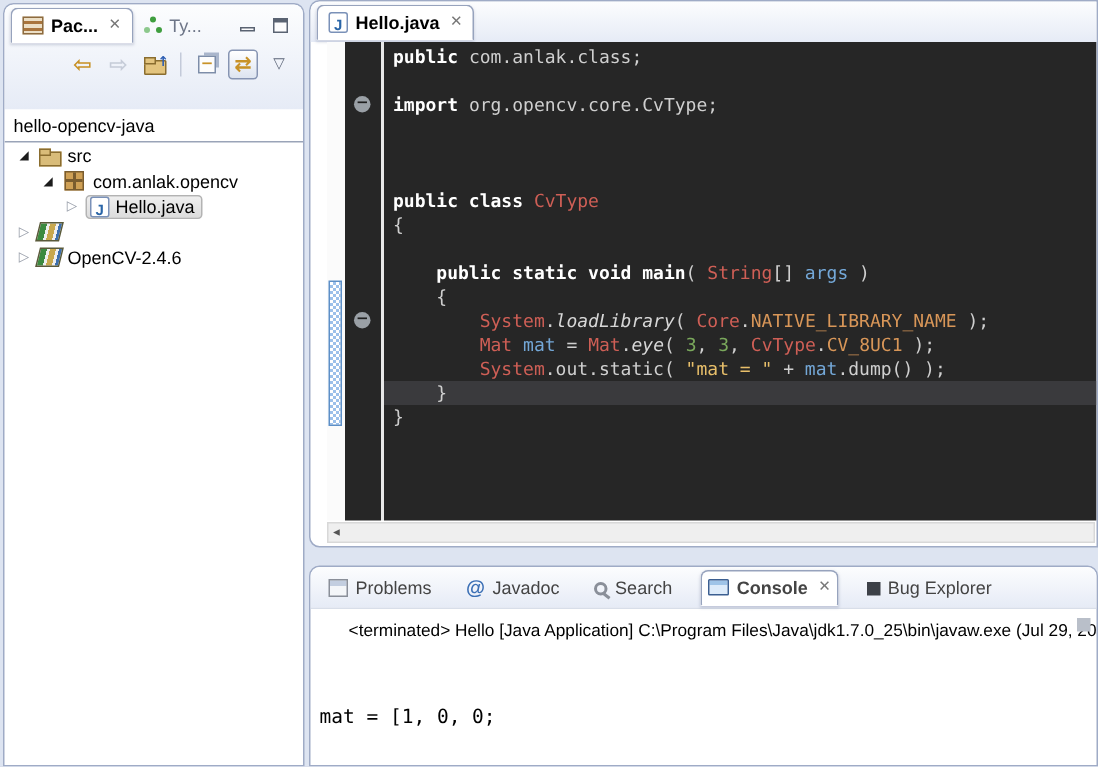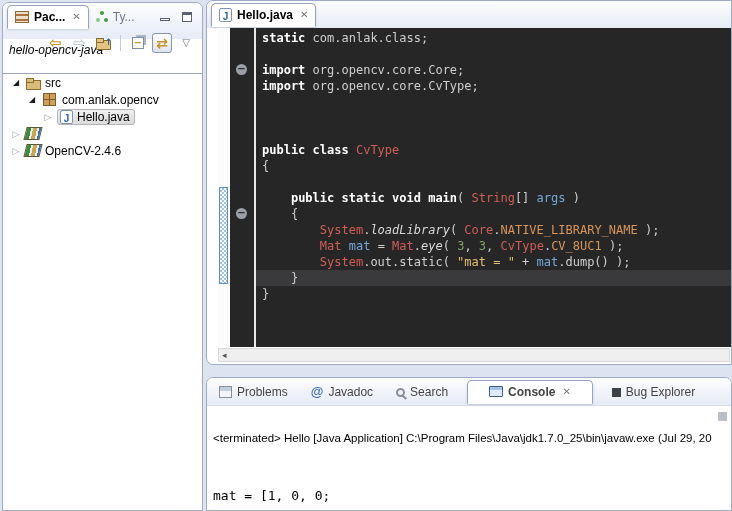--- a/index.html
+++ b/index.html
@@ -11,42 +11,42 @@
   
   .panel{position:absolute;background:#fff;border:1px solid #9fabc6;}
   .hdr-grad{background:linear-gradient(#fcfdfe,#e6ebf6);}
   .tabrow{display:flex;align-items:center;height:27px;padding-left:4px;font-size:12px;}
   .tab{display:flex;align-items:center;gap:5px;padding:4px 7px;color:#6e7688;white-space:nowrap;cursor:default;}
   .tab.active{background:#fff;border:1px solid #97a3bd;border-bottom-color:#fff;border-radius:5px 5px 0 0;
     color:#000;font-weight:bold;box-shadow:0 1px 2px rgba(120,130,160,.35);}
   .close-x{font-size:10px;color:#777;font-family:"DejaVu Sans",sans-serif;margin-left:2px;}
   
   #left-panel{left:2px;top:2px;width:201px;height:509px;border-radius:7px 7px 0 0;overflow:hidden;}
-  #lp-header{height:36px;}
+  #lp-header{height:70px;}
   .winbtns{margin-left:auto;display:flex;gap:12px;align-items:center;padding-right:10px;}
   .min-glyph{width:10px;height:3px;border:1px solid #5a6372;background:#fcfcfd;margin-top:6px;}
   .restore-glyph{width:10px;height:10px;border:1px solid #5a6372;background:#fcfcfd;border-top-width:3px;}
   #lp-toolbar{display:flex;justify-content:flex-end;align-items:center;height:26px;padding-right:6px;gap:4px;}
   .tool-btn{display:flex;align-items:center;justify-content:center;min-width:20px;height:20px;
     font-family:"DejaVu Sans",sans-serif;font-size:15px;line-height:18px;}
   .tool-btn.pressed{border:1px solid #8694b2;border-radius:3px;background:linear-gradient(#ffffff,#dde4f0);}
   .arr-back{color:#c89227;font-weight:bold;}
   .arr-fwd{color:#c6ccd8;font-weight:bold;}
   .arr-link{color:#c89227;font-weight:bold;font-size:14px;}
   .tb-sep{width:1px;height:16px;background:#c3cad9;margin:0 3px;}
   .ico-upfolder{position:relative;width:15px;height:12px;}
   .ico-upfolder::before{content:"";position:absolute;left:0;top:3px;width:13px;height:8px;background:#e3c47e;border:1px solid #8a6d2f;border-radius:1px;}
   .ico-upfolder::after{content:"";position:absolute;left:0;top:1px;width:6px;height:3px;background:#e3c47e;border:1px solid #8a6d2f;}
   .up-glyph{position:absolute;right:-2px;top:-4px;font-size:9px;font-weight:bold;color:#2f5fb3;font-family:"DejaVu Sans",sans-serif;}
   .ico-collapseall{position:relative;width:12px;height:12px;border:1px solid #7d8da9;background:#fdfdfd;
     font-size:10px;line-height:10px;text-align:center;color:#c89227;font-weight:bold;box-shadow:3px -3px 0 -1px #aab6cc;}
   .chev{color:#5d6679;font-size:10px;}
   
   #lp-content{background:#fff;}
-  .view-label{padding:4px 6px 16px 6px;font-size:12px;border-bottom:1px solid #9aa4b8;font-style:italic;}
+  .view-label{padding:4px 6px 3px 6px;font-size:12px;border-bottom:1px solid #9aa4b8;}
   .tree-row{display:flex;align-items:center;height:17px;font-size:12px;white-space:nowrap;overflow:hidden;gap:4px;}
   .arrow{width:10px;flex:none;font-family:"DejaVu Sans",sans-serif;font-size:8px;color:#1c1c1c;text-align:center;}
   .arrow.dim{color:#9aa0ab;font-size:9px;}
   .sel{display:flex;align-items:center;gap:4px;background:linear-gradient(#efefef,#dcdcdc);
     border:1px solid #b3b3b3;border-radius:3px;padding:0 4px 0 2px;height:16px;}
   .tico{position:relative;display:inline-block;width:16px;height:14px;flex:none;}
   .tico-pkg-folder::before{content:"";position:absolute;left:1px;top:4px;width:13px;height:8px;background:#d9bc79;border:1px solid #8a6d2f;}
   .tico-pkg-folder::after{content:"";position:absolute;left:1px;top:2px;width:6px;height:3px;background:#d9bc79;border:1px solid #8a6d2f;}
   .tico-package{width:13px;height:13px;border:1px solid #7a5c2e;margin:0 2px;
     background:linear-gradient(#0000 42%,#7a5c2e 42% 58%,#0000 58%),linear-gradient(90deg,#0000 42%,#7a5c2e 42% 58%,#0000 58%),#cfa055;}
@@ -77,32 +77,32 @@
   .tok-num{color:#7aa85c;}
   .tok-cn{color:#d89658;}
   .tok-sm{color:#d8d8d8;font-style:italic;}
   #ed-hscroll{position:absolute;left:11px;right:1px;bottom:2px;height:14px;background:#efefef;
     border:1px solid #d8d8d8;display:flex;align-items:center;padding-left:3px;}
   .scroll-arr{font-family:"DejaVu Sans",sans-serif;font-size:9px;color:#555;}
   
   #console-panel{left:206px;top:377px;width:526px;height:134px;border-radius:7px 7px 0 0;overflow:hidden;}
   #cp-tabs{height:28px;border-bottom:1px solid #d8dee9;padding-left:8px;gap:15px;}
   #cp-tabs .tab{padding:3px 4px;color:#444;}
-  #cp-tabs .tab.active{padding:4px 21px;}
+  #cp-tabs .tab.active{padding:4px 4px;}
   .mini{width:13px;height:12px;position:relative;flex:none;}
   .ico-problems{border:1px solid #8a8f99;background:linear-gradient(#c3cee0 0 4px,#f4f6f9 4px);}
   .ico-javadoc{font-weight:bold;color:#3b6fb5;font-size:13px;line-height:12px;width:auto;}
   .ico-declaration{border:1px solid #9a9a9a;background:#fdfdf6;}
   .ico-declaration::after{content:"";position:absolute;right:-2px;bottom:-1px;width:6px;height:3px;background:#d8a93c;transform:rotate(-35deg);}
   .ico-search{width:9px;height:9px;border:2px solid #8a8f99;border-radius:50%;margin-top:1px;}
   .ico-search::after{content:"";position:absolute;right:-4px;bottom:-3px;width:6px;height:2px;background:#8a8f99;transform:rotate(38deg);}
   .ico-console{width:14px;height:11px;border:1px solid #3c5f91;background:linear-gradient(#9fc4e8 0 3px,#ddebfa 3px);border-radius:1px;}
   .ico-bug{width:9px;height:9px;background:#3d4148;margin-top:1px;}
   #cp-chip{position:absolute;right:4px;top:34px;width:9px;height:9px;background:#b9bfc9;}
-  #console-header{padding:26px 0 0 6px;font-size:11.5px;white-space:nowrap;color:#000;}
+  #console-header{padding:9px 0 0 6px;font-size:11.5px;white-space:nowrap;color:#000;text-align:right;}
   #console-output{padding:7px 0 0 6px;font-family:"DejaVu Sans Mono",monospace;font-size:13px;line-height:18px;white-space:pre;color:#000;}
   
   .tico-pkgexp{width:14px;height:12px;border:1px solid #8d6b3f;
     background:linear-gradient(#0000 2px,#a9743c 2px 4px,#0000 4px 7px,#a9743c 7px 9px,#0000 9px),#ecdfc6;}
   .tico-type{width:12px;height:12px;}
   .tico-type::before{content:"";position:absolute;left:4px;top:0;width:4px;height:4px;border-radius:50%;background:#3f9e3f;
     box-shadow:-4px 7px 0 #8cc88c,4px 7px 0 #3f9e3f;}
 </style>
 </head>
 <body>
@@ -191,23 +191,22 @@
     <div id="ed-body">
       <div class="ed-ruler">
         <div class="range-ind"></div>
       </div>
       <div class="ed-gutter">
           <span class="fold" style="top: 36px;">−</span>
           <span class="fold" style="top: 180px;">−</span>
         </div>
       <div class="ed-sep"></div>
       <div class="ed-code">
-          <div class="code-line"><span class="tok-kw">static</span><span class="tok-pl"> com.anlak.class;</span></div>
-          <div class="code-line"></div>
-          <div class="code-line"><span class="tok-kw">import</span><span class="tok-pl"> org.opencv.core.Core;</span></div>
+          <div class="code-line"><span class="tok-kw">public</span><span class="tok-pl"> com.anlak.class;</span></div>
+          <div class="code-line"></div>
           <div class="code-line"><span class="tok-kw">import</span><span class="tok-pl"> org.opencv.core.CvType;</span></div>
           <div class="code-line"></div>
           <div class="code-line"></div>
           <div class="code-line"></div>
           <div class="code-line"><span class="tok-kw">public class</span><span class="tok-pl"> </span><span class="tok-cls">CvType</span></div>
           <div class="code-line"><span class="tok-pl">{</span></div>
           <div class="code-line"></div>
           <div class="code-line"><span class="tok-pl">    </span><span class="tok-kw">public static void main</span><span class="tok-pl">( </span><span class="tok-cls">String</span><span class="tok-pl">[] </span><span class="tok-var">args</span><span class="tok-pl"> )</span></div>
           <div class="code-line"><span class="tok-pl">    {</span></div>
           <div class="code-line"><span class="tok-pl">        </span><span class="tok-cls">System</span><span class="tok-pl">.</span><span class="tok-sm">loadLibrary</span><span class="tok-pl">( </span><span class="tok-cls">Core</span><span class="tok-pl">.</span><span class="tok-cn">NATIVE_LIBRARY_NAME</span><span class="tok-pl"> );</span></div>

